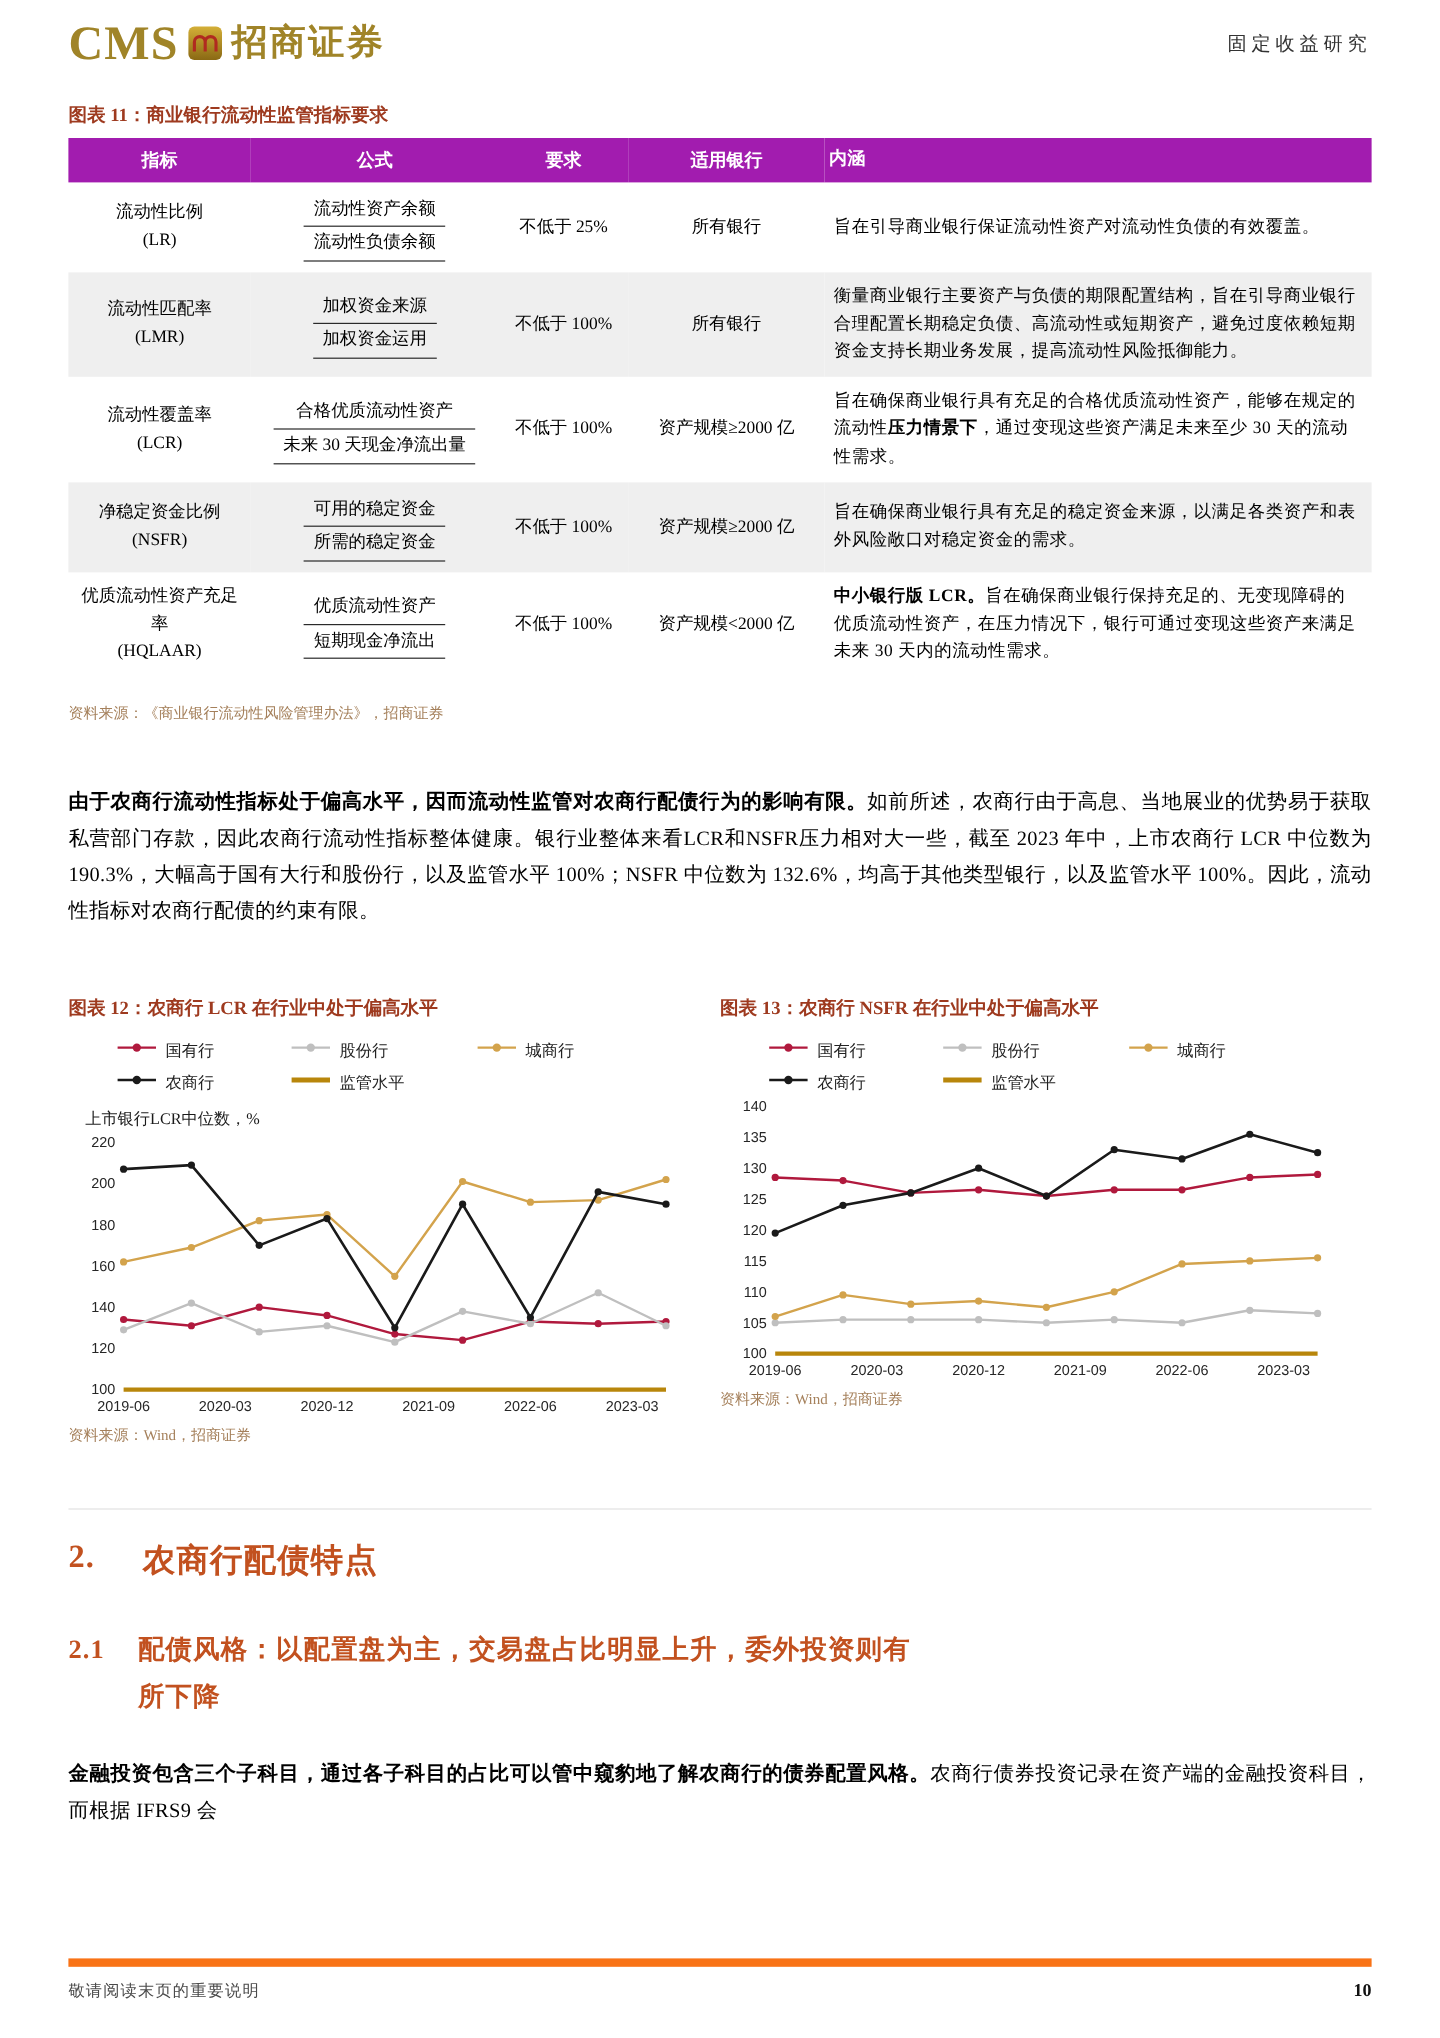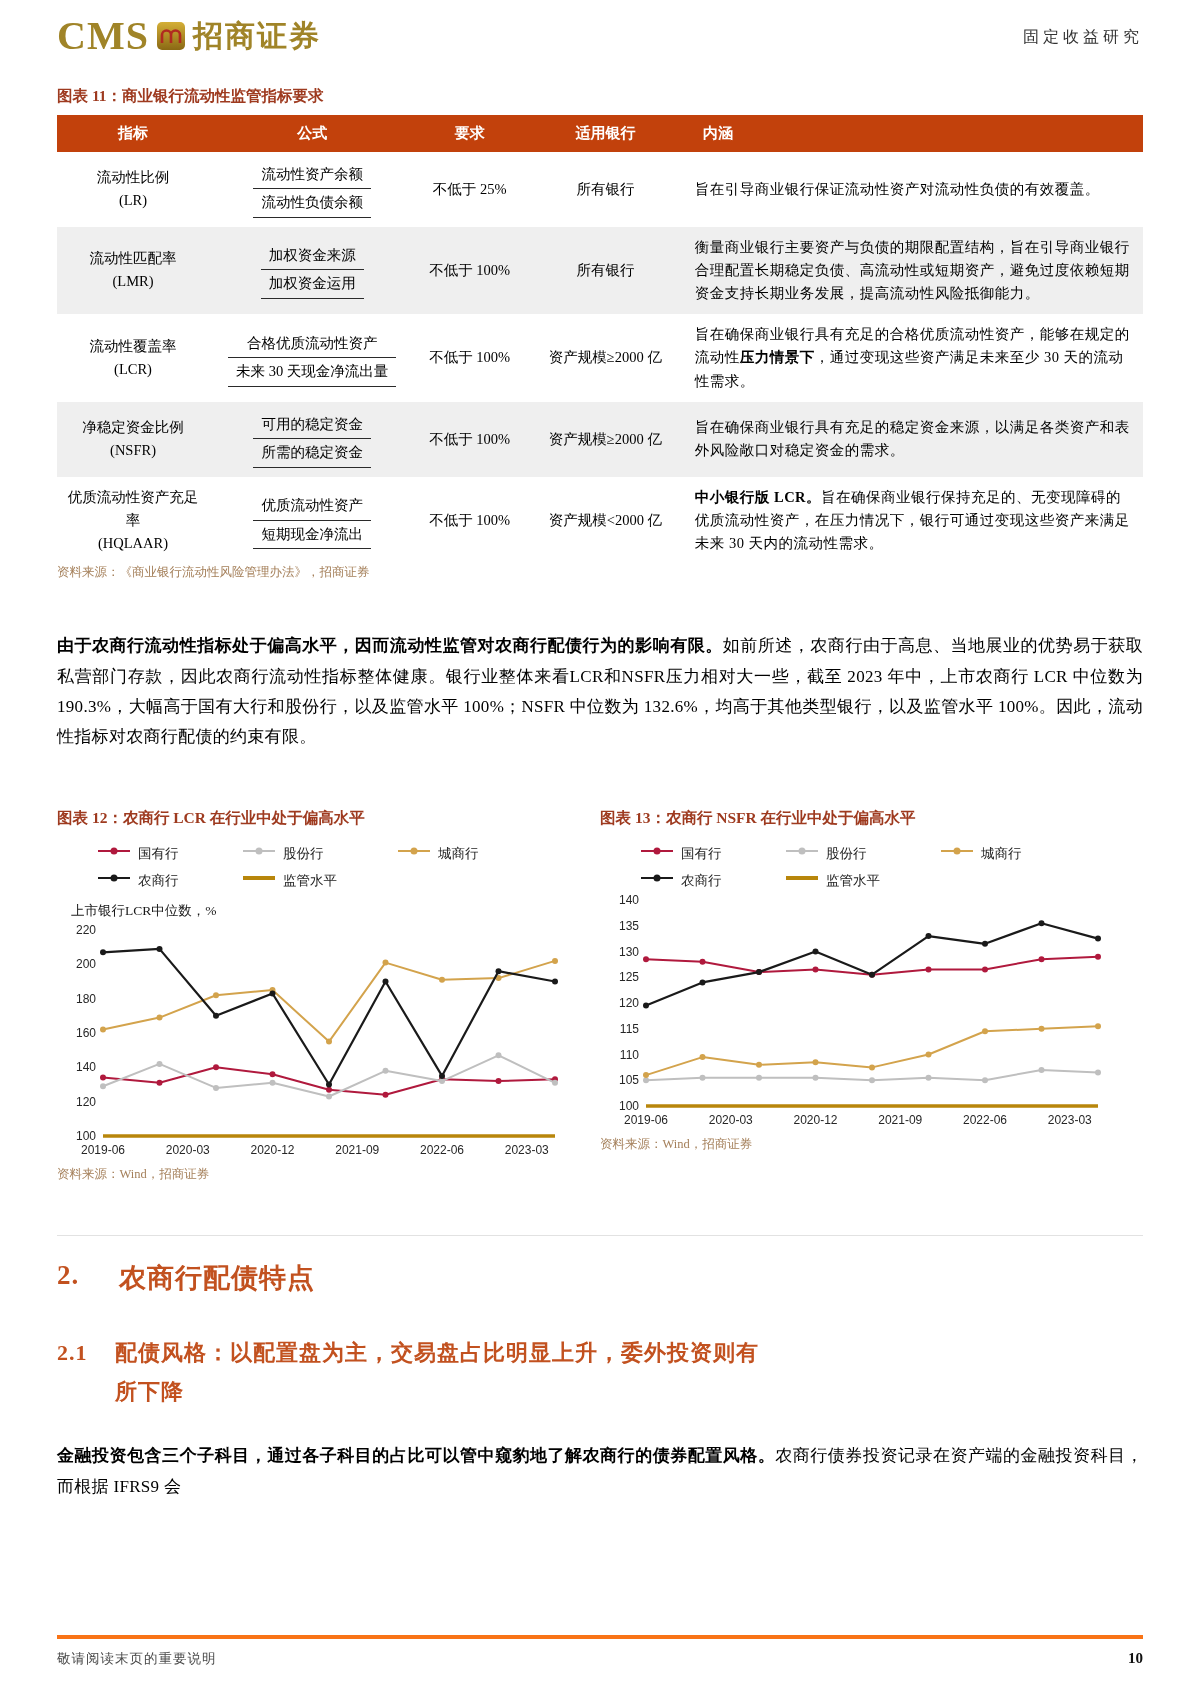--- a/index.html
+++ b/index.html
@@ -13,31 +13,31 @@
   .logo-cms{font-size:40px;font-weight:bold;color:#A08428;letter-spacing:1px;line-height:1;}
   .logo-brand{font-size:30px;font-weight:bold;color:#A08428;letter-spacing:2px;line-height:1;}
   .doc-type{font-size:16px;color:#333;letter-spacing:4px;padding-bottom:8px;}
 
   
   .fig-label{color:#9E3A1F;font-weight:bold;font-size:15.5px;}
   .cap-fig11{margin-top:30px;}
 
   
   table.fig11{width:100%;border-collapse:collapse;margin-top:8px;font-size:14.5px;}
-  table.fig11 th{background:#c2410c;color:#fff;font-weight:bold;font-size:15px;padding:6px 16px;text-align:center;}
+  table.fig11 th{background:#a21caf;color:#fff;font-weight:bold;font-size:15px;padding:6px 4px;text-align:center;}
   table.fig11 td{padding:9px 8px;text-align:center;vertical-align:middle;line-height:1.6;}
   table.fig11 tbody tr:nth-child(even){background:#EFEFEF;}
   .c-ind{width:14%;}
   .c-frm{width:19%;}
   .c-req{width:10%;white-space:nowrap;}
   .c-bank{width:15%;white-space:nowrap;}
   .c-meaning{width:42%;text-align:left !important;letter-spacing:.5px;line-height:1.65;}
   .frac{display:inline-block;text-align:center;}
   .frac span{display:block;padding:2px 8px 3px;border-bottom:1.4px solid #2a2a2a;line-height:1.55;}
-  .src{color:#A5805B;font-size:12.5px;margin-top:0;}
+  .src{color:#A5805B;font-size:12.5px;margin-top:22px;}
 
   
   .para{font-size:17px;line-height:1.78;text-align:justify;letter-spacing:.3px;}
   .para1{margin-top:50px;}
   .para2{margin-top:30px;}
   .para strong{font-weight:bold;}
 
   
   .charts{display:flex;margin-top:56px;}
   .chart-col{flex:1;min-width:0;}
@@ -50,22 +50,22 @@
 
   
   .divider{border:none;border-top:1px solid #E2E2E2;margin:52px 0 0;}
   .sec2{display:flex;margin-top:24px;color:#C2511F;font-weight:bold;font-size:27px;letter-spacing:1px;}
   .sec2 .num{width:62px;flex:none;}
   .sec21{display:flex;margin-top:38px;color:#C2511F;font-weight:bold;font-size:22px;line-height:1.75;letter-spacing:1px;}
   .sec21 .num{width:58px;flex:none;}
   .sec21 .ttl{flex:1;max-width:660px;}
 
   
-  .footer{position:absolute;left:57px;right:57px;bottom:30px;border-top:4px solid #f97316;
-          padding-top:11px;display:flex;justify-content:space-between;align-items:flex-start;}
+  .footer{position:absolute;left:57px;right:57px;bottom:30px;border-top:7px solid #f97316;
+          padding-top:11px;display:flex;justify-content:space-between;align-items:center;}
   .footer-note{font-size:13.5px;color:#4a4a4a;letter-spacing:1px;}
   .page-num{font-size:15px;font-weight:bold;color:#111;}
 </style>
 </head>
 <body>
 
 <div class="page">
   <div class="content">
 
     <div class="header">

